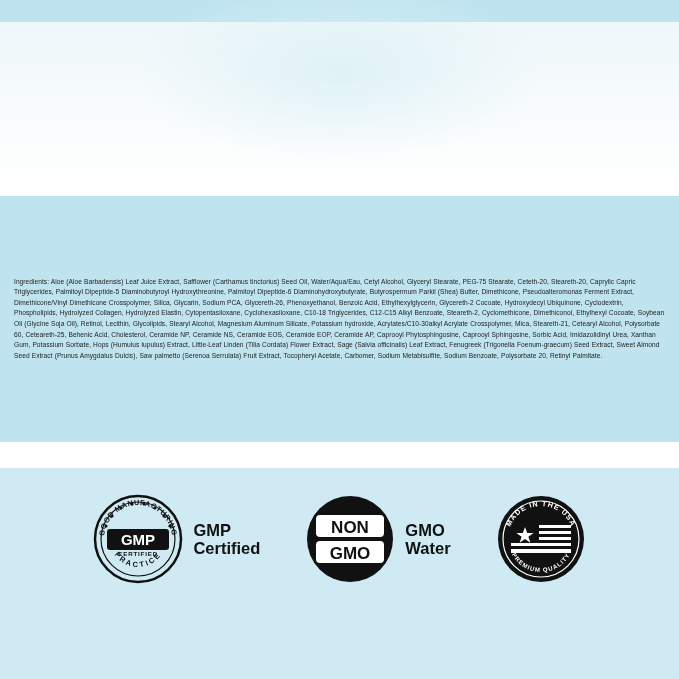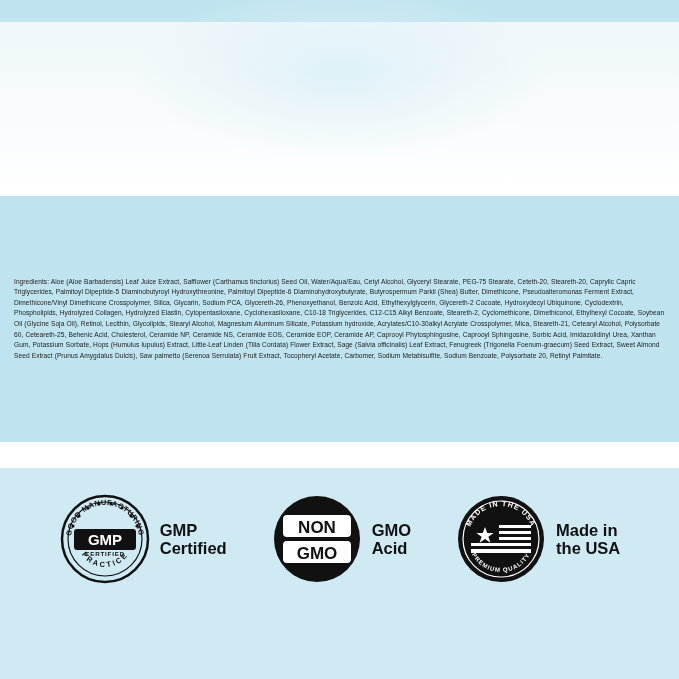--- a/index.html
+++ b/index.html
@@ -188,21 +188,21 @@
           <svg width="92" height="92" viewBox="0 0 92 92" xmlns="http://www.w3.org/2000/svg">
             <circle cx="46" cy="46" r="43" fill="#111111"></circle>
             <rect x="12" y="22" width="68" height="22" rx="4" fill="#ffffff"></rect>
             <text x="46" y="39.5" text-anchor="middle" font-family="'Liberation Sans', sans-serif" font-size="17" font-weight="bold" fill="#111111">NON</text>
             <rect x="12" y="48" width="68" height="22" rx="4" fill="#ffffff"></rect>
             <text x="46" y="65.5" text-anchor="middle" font-family="'Liberation Sans', sans-serif" font-size="17" font-weight="bold" fill="#111111">GMO</text>
           </svg>
         </div>
         <div class="badge-label">
           <div>GMO</div>
-          <div>Acid</div>
+          <div>Water</div>
         </div>
       </div>
 
       <div class="badge">
         <div class="seal">
           <svg width="92" height="92" viewBox="0 0 92 92" xmlns="http://www.w3.org/2000/svg">
             <defs>
               <path id="usaTop" d="M 46,46 m -33,0 a 33,33 0 0 1 66,0" fill="none"></path>
               <path id="usaBot" d="M 46,46 m -33,0 a 33,33 0 0 0 66,0" fill="none"></path>
             </defs>
@@ -220,22 +220,18 @@
                 <rect x="16" y="35" width="60" height="3"></rect>
                 <rect x="16" y="41" width="60" height="3"></rect>
                 <rect x="16" y="47" width="60" height="3"></rect>
                 <rect x="16" y="53" width="60" height="3"></rect>
               </g>
               <rect x="16" y="32" width="28" height="16" fill="#111111"></rect>
               <polygon points="30,34 32.2,40 38.6,40 33.4,43.8 35.4,49.8 30,46.1 24.6,49.8 26.6,43.8 21.4,40 27.8,40" fill="#ffffff"></polygon>
             </g>
           </svg>
         </div>
-        <div class="badge-label">
-          <div>Made in</div>
-          <div>the USA</div>
-        </div>
       </div>
 
     </div>
   </div>
 
 </div>
 
 </body></html>

